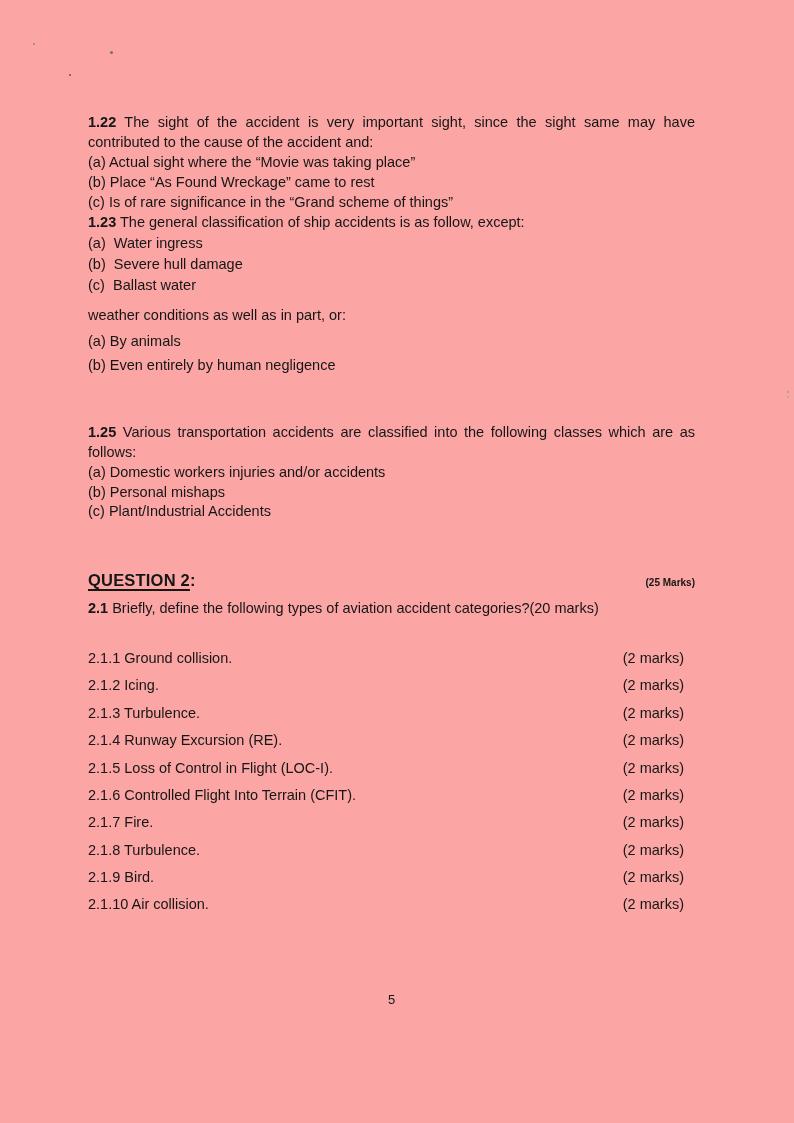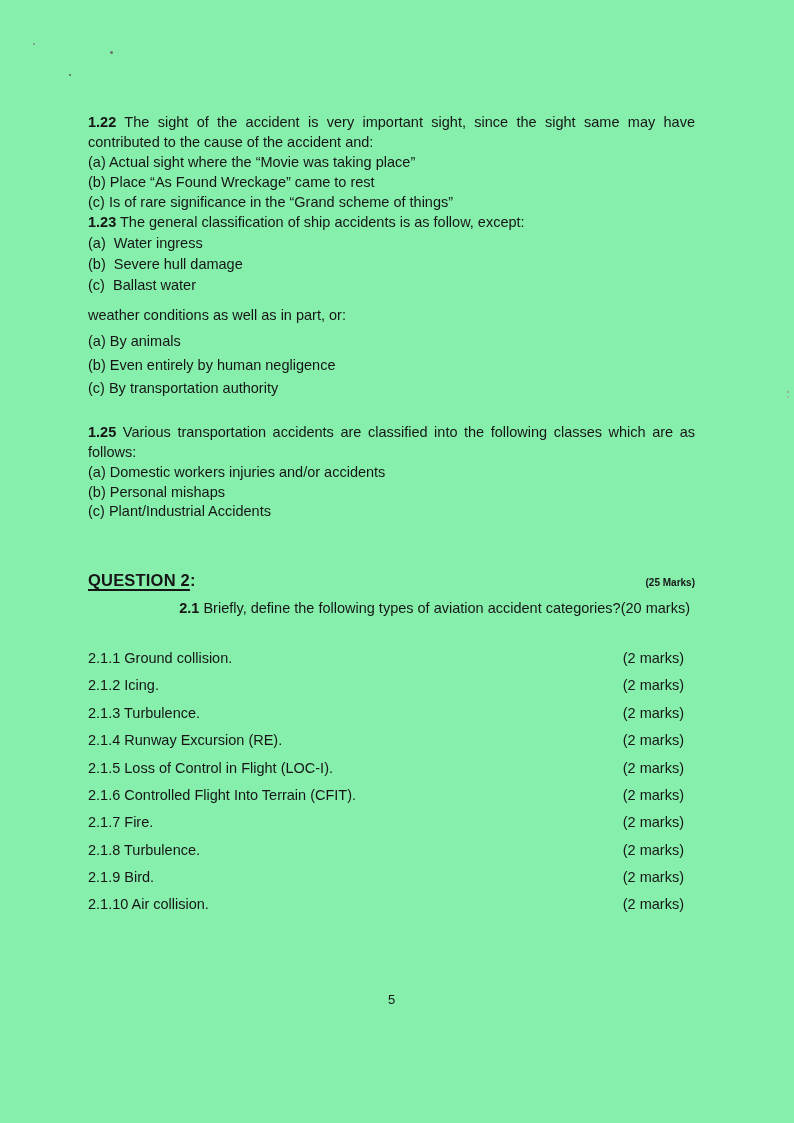--- a/index.html
+++ b/index.html
@@ -1,21 +1,21 @@
 <!DOCTYPE html>
 <html><head>
 <meta charset="utf-8">
 <style>
   * { margin: 0; padding: 0; box-sizing: border-box; }
   html, body { background: #e8e8e8; }
   .page {
     position: relative;
     width: 794px;
     height: 1123px;
-    background: #86efac;
+    background: #fca5a5;
     font-family: "Liberation Sans", sans-serif;
     color: #161616;
     margin: 0 auto;
     overflow: hidden;
   }
   .block {
     position: absolute;
     left: 88px;
     right: 99px;
     font-size: 14.5px;
@@ -42,21 +42,21 @@
   }
   .q2title-wrap { font-size: 16.5px; letter-spacing: 0.2px; }
   .q2title {
     text-decoration: underline;
     text-decoration-thickness: 2px;
     text-underline-offset: 3px;
   }
   .q2marks { font-size: 10px; }
   .q21row {
     display: flex;
-    justify-content: flex-end;
+    justify-content: flex-start;
     align-items: baseline;
     padding-right: 5px;
   }
   .q21row .marks, .item-row .marks { font-weight: 400; }
   .q21left b { font-weight: 700; }
   .items .item-row {
     display: flex;
     justify-content: space-between;
     align-items: center;
     height: 27.4px;
@@ -106,21 +106,20 @@
     <div class="opt">(b)  Severe hull damage</div>
     <div class="opt">(c)  Ballast water</div>
   </div>
 
   <div class="block stem" style="top:306px;">
     <div>weather conditions as well as in part, or:</div>
   </div>
   <div class="block opts-124" style="top:330px;">
     <div class="opt">(a) By animals</div>
     <div class="opt">(b) Even entirely by human negligence</div>
-    <div class="opt">(c) By transportation authority</div>
   </div>
 
   <div class="block stem" style="top:423px;">
     <div class="jline"><b>1.25</b> <span>Various transportation accidents are classified into the following classes which are as</span></div>
     <div>follows:</div>
   </div>
   <div class="block opts-125" style="top:463px;">
     <div class="opt">(a) Domestic workers injuries and/or accidents</div>
     <div class="opt">(b) Personal mishaps</div>
     <div class="opt">(c) Plant/Industrial Accidents</div>

